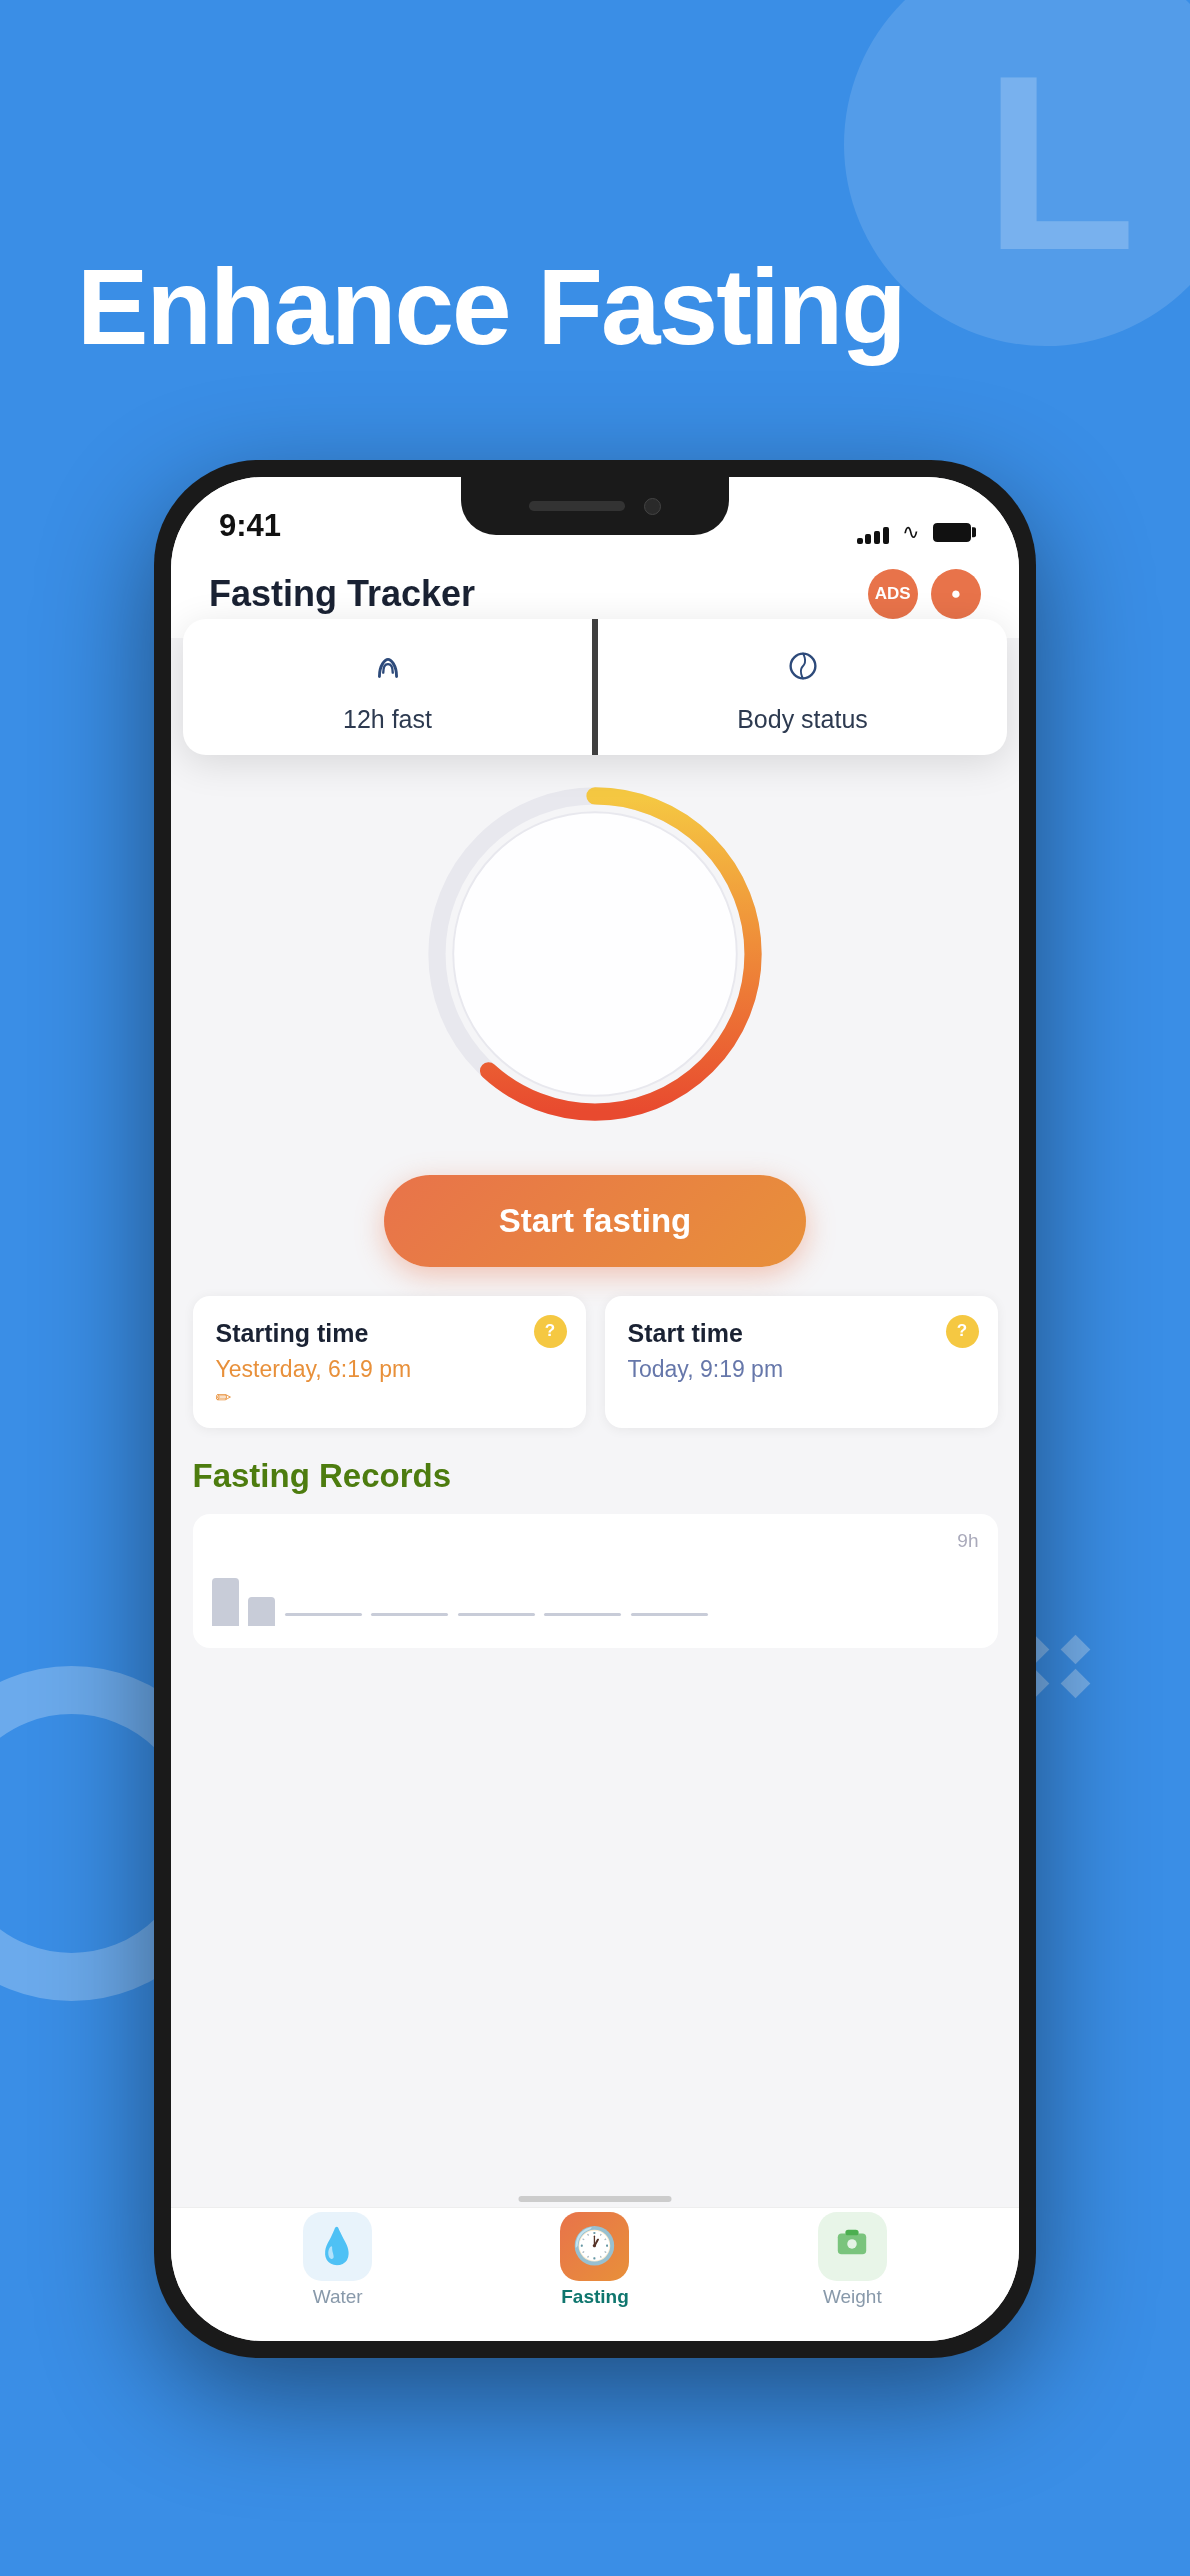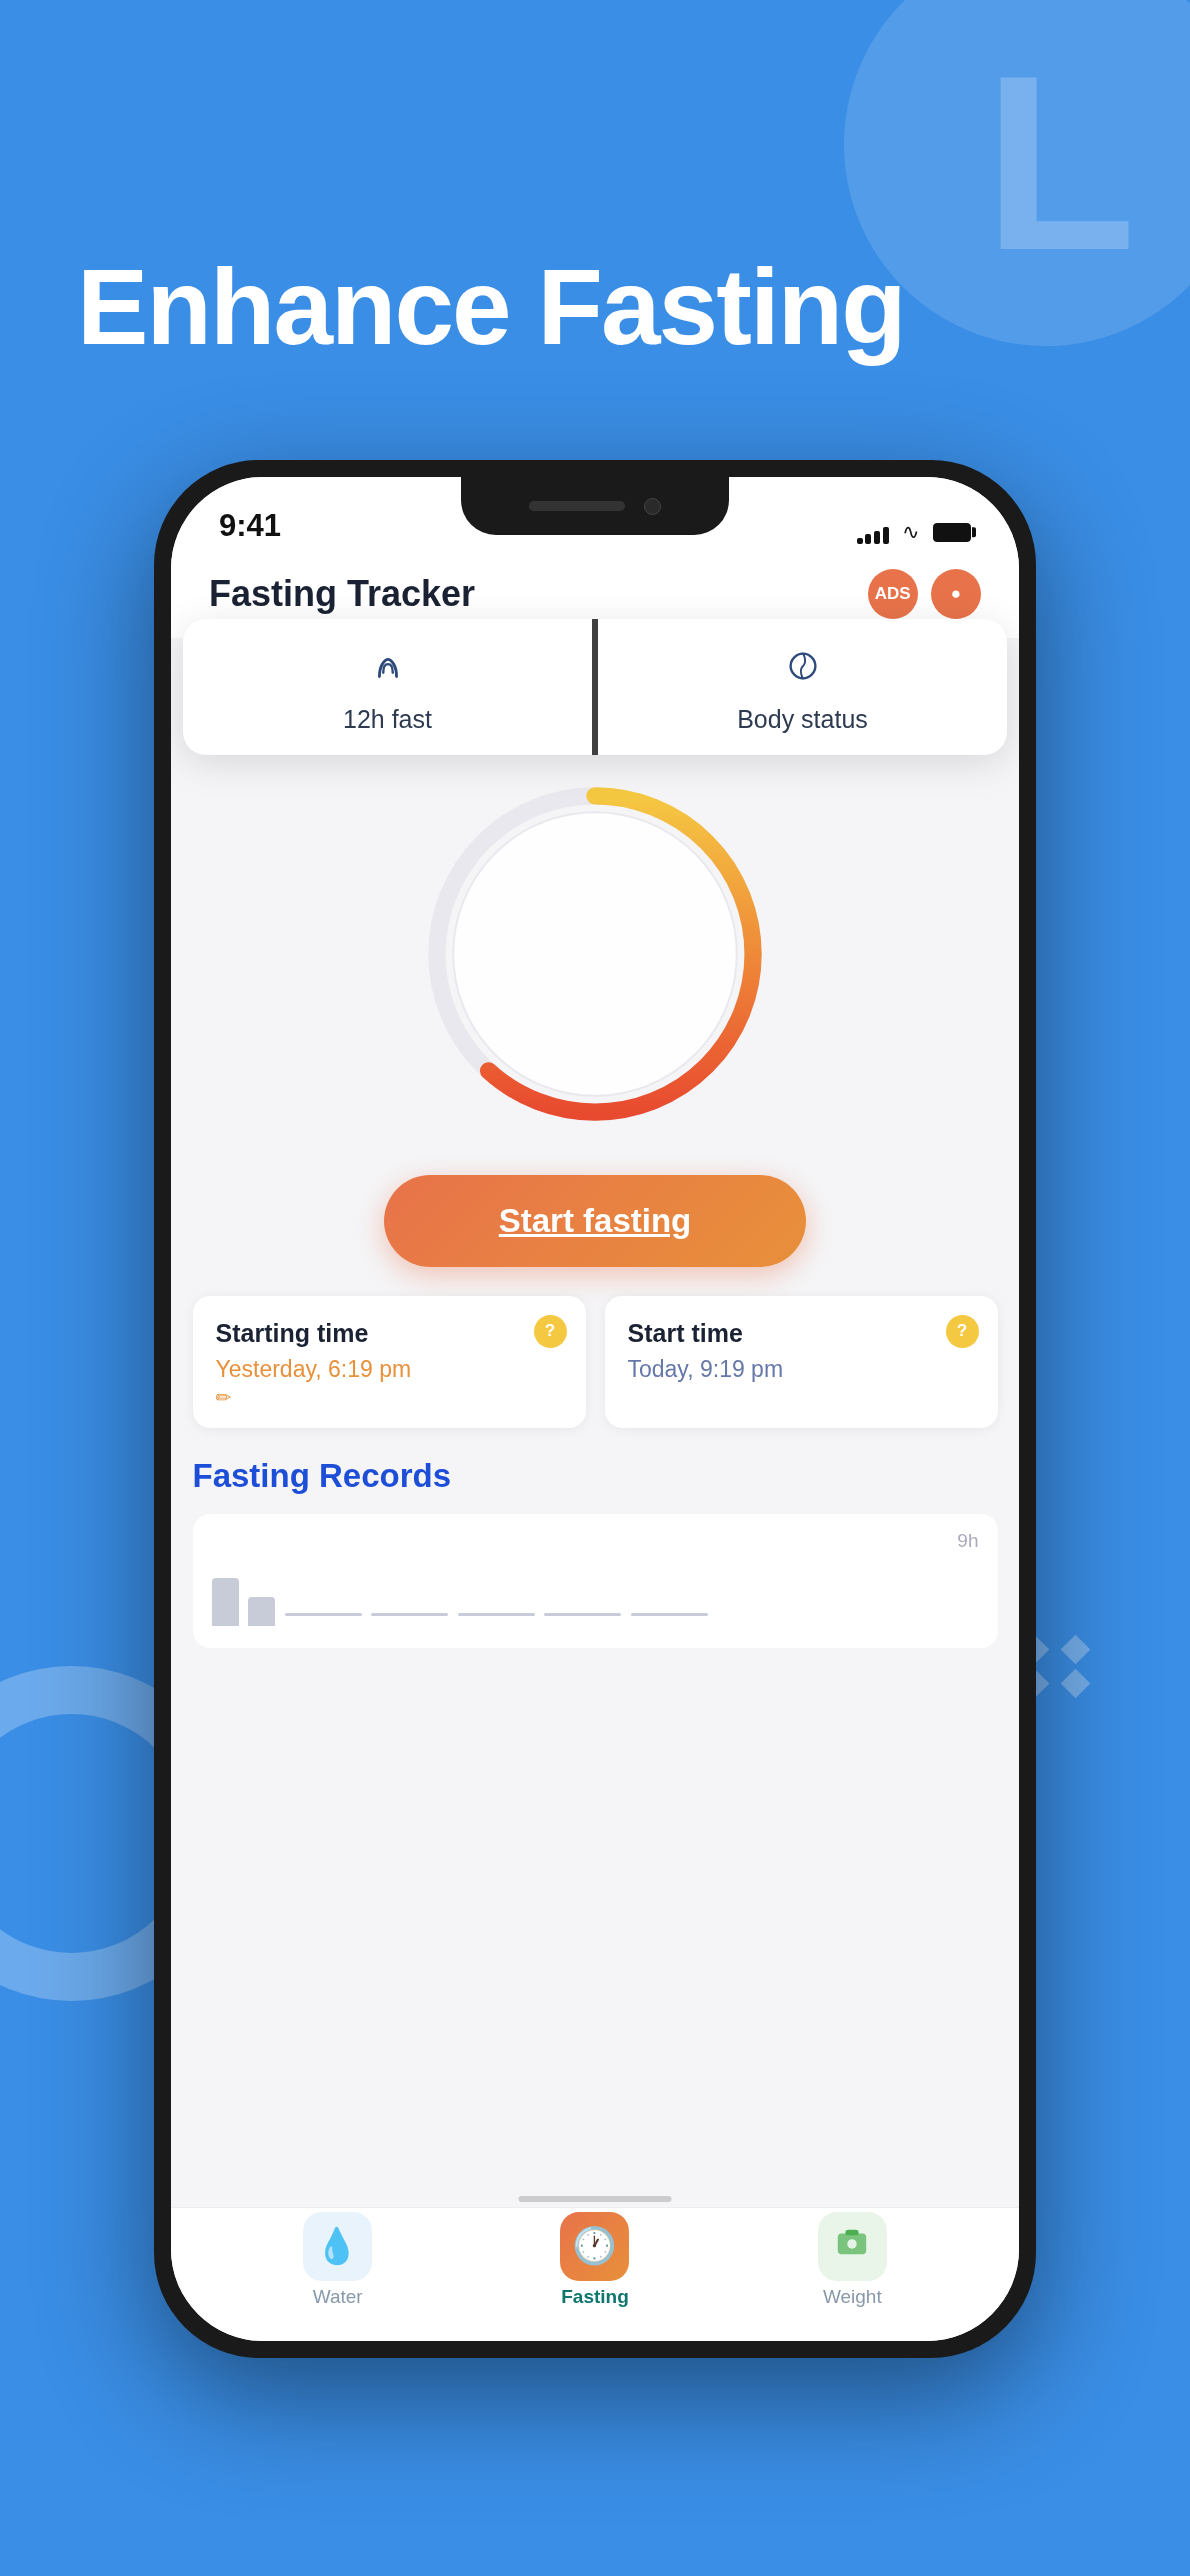--- a/index.html
+++ b/index.html
@@ -313,21 +313,20 @@
       margin: 9.6px 0 29px;
       background: linear-gradient(135deg, #e8734a, #e8903a);
       border: none;
       border-radius: 48px;
       padding: 27px 115px;
       font-size: 33px;
       font-weight: 600;
       color: #fff;
       cursor: pointer;
       box-shadow: 0 7.7px 29px rgba(232, 115, 74, 0.4);
-      text-decoration: underline;
     }
 
     
     .time-cards {
       display: flex;
       gap: 19px;
       width: 805px;
       margin: 0 auto 29px;
     }
     .time-card {
@@ -374,21 +373,21 @@
     }
 
     
     .records-section {
       width: 805px;
       margin: 0 auto;
     }
     .records-title {
       font-size: 33px;
       font-weight: 700;
-      color: #1d4ed8;
+      color: #4d7c0f;
       margin-bottom: 19px;
     }
     .records-chart {
       background: #fff;
       border-radius: 17px;
       padding: 19px;
       height: 134px;
       position: relative;
       overflow: hidden;
       display: flex;

